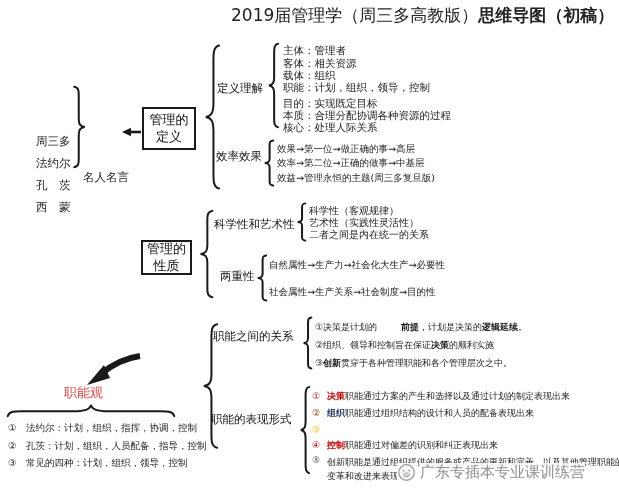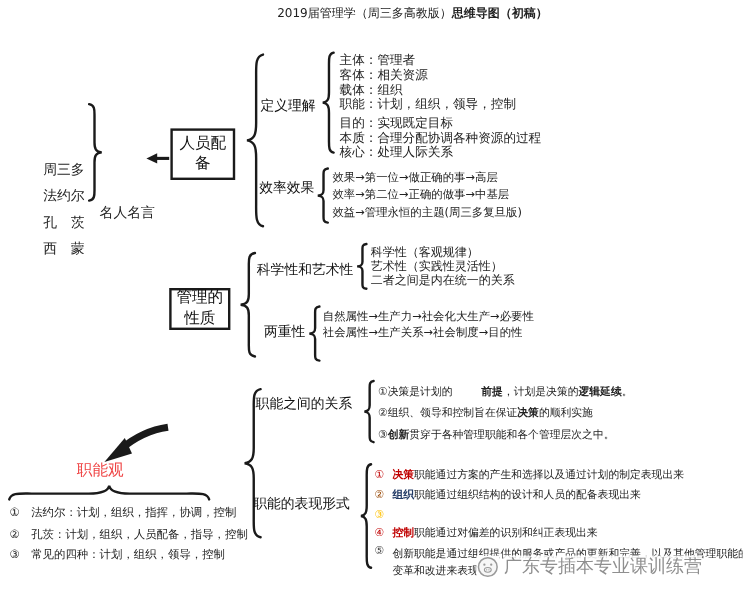--- a/index.html
+++ b/index.html
@@ -31,39 +31,39 @@
 <div id="canvas">
 
   <svg width="0" height="0" style="position:absolute">
     <defs>
       <path id="lb" d="M17,1 C10.5,2 11,7 11,13 L11,40 C11,46.5 9.5,49.3 3,50 C9.5,50.7 11,53.5 11,60 L11,87 C11,93 10.5,98 17,99" fill="none" stroke="#1a1a1a" stroke-width="2" stroke-linecap="round" vector-effect="non-scaling-stroke"></path>
       <path id="rb" d="M3,1 C9.5,2 9,7 9,13 L9,40 C9,46.5 10.5,49.3 17,50 C10.5,50.7 9,53.5 9,60 L9,87 C9,93 9.5,98 3,99" fill="none" stroke="#1a1a1a" stroke-width="2" stroke-linecap="round" vector-effect="non-scaling-stroke"></path>
       <path id="hb" d="M1,15 C2,8 6,9 12,9 L40,9 C46,9 49.5,7 50,1 C50.5,7 54,9 60,9 L88,9 C94,9 98,8 99,15" fill="none" stroke="#1a1a1a" stroke-width="2" stroke-linecap="round" vector-effect="non-scaling-stroke"></path>
     </defs>
   </svg>
 
-  <div class="t" style="left:231px;top:6px;font-size:10px"><span>2019届管理学（周三多高教版）</span><span class="b">思维导图（初稿）</span></div>
+  <div class="t" style="left:231px;top:6px;font-size:17px"><span>2019届管理学（周三多高教版）</span><span class="b">思维导图（初稿）</span></div>
 
   <div class="t s115" style="left:36px;top:91px">周三多</div>
   <div class="t s115" style="left:36px;top:113px">法约尔</div>
   <div class="t s115" style="left:36px;top:135px">孔　茨</div>
   <div class="t s115" style="left:36px;top:157px">西　蒙</div>
 
   <svg class="brace" style="left:72px;top:86px;width:15px;height:82px" viewBox="0 0 20 100" preserveAspectRatio="none">
       <use href="#rb"></use>
     </svg>
 
   <div class="t s115" style="left:83px;top:127px">名人名言</div>
 
   <svg class="brace" style="left:122px;top:127px;width:20px;height:10px" viewBox="0 0 20 10">
     <line x1="19" y1="5" x2="8" y2="5" stroke="#1a1a1a" stroke-width="2.6"></line>
     <polygon points="0,5 9,0.8 9,9.2" fill="#1a1a1a"></polygon>
   </svg>
 
-  <div class="node-box" style="left:142px;top:107px;width:54px;height:43px">人员配备</div>
+  <div class="node-box" style="left:142px;top:107px;width:54px;height:43px">管理的定义</div>
 
   <svg class="brace" style="left:203px;top:44px;width:19px;height:146px" viewBox="0 0 20 100" preserveAspectRatio="none">
       <use href="#lb"></use>
     </svg>
 
   <div class="t lbl" style="left:217px;top:82px">定义理解</div>
   <svg class="brace" style="left:267px;top:43px;width:13px;height:85px" viewBox="0 0 20 100" preserveAspectRatio="none">
       <use href="#lb"></use>
     </svg>
 
@@ -95,21 +95,21 @@
     </svg>
   <div class="t s10" style="left:309px;top:205px">科学性（客观规律）</div>
   <div class="t s10" style="left:309px;top:217px">艺术性（实践性灵活性）</div>
   <div class="t s10" style="left:309px;top:229px">二者之间是内在统一的关系</div>
 
   <div class="t lbl" style="left:220px;top:270px">两重性</div>
   <svg class="brace" style="left:256px;top:255px;width:12px;height:46px" viewBox="0 0 20 100" preserveAspectRatio="none">
       <use href="#lb"></use>
     </svg>
   <div class="t s95" style="left:269px;top:260px">自然属性→生产力→社会化大生产→必要性</div>
-  <div class="t s95" style="left:269px;top:273px">社会属性→生产关系→社会制度→目的性</div>
+  <div class="t s95" style="left:269px;top:287px">社会属性→生产关系→社会制度→目的性</div>
 
   <svg class="brace" style="left:201px;top:323px;width:19px;height:126px" viewBox="0 0 20 100" preserveAspectRatio="none">
       <use href="#lb"></use>
     </svg>
 
   <div class="t lbl" style="left:213px;top:330px">职能之间的关系</div>
   <svg class="brace" style="left:302px;top:317px;width:11px;height:52px" viewBox="0 0 20 100" preserveAspectRatio="none">
       <use href="#lb"></use>
     </svg>
   <div class="t s9" style="left:315px;top:322px"><span>①决策是计划的</span><span style="font-weight: bold; margin-left: 24px;">前提</span><span>，计划是决策的</span><span style="font-weight: bold;">逻辑延续</span><span>。</span></div>

